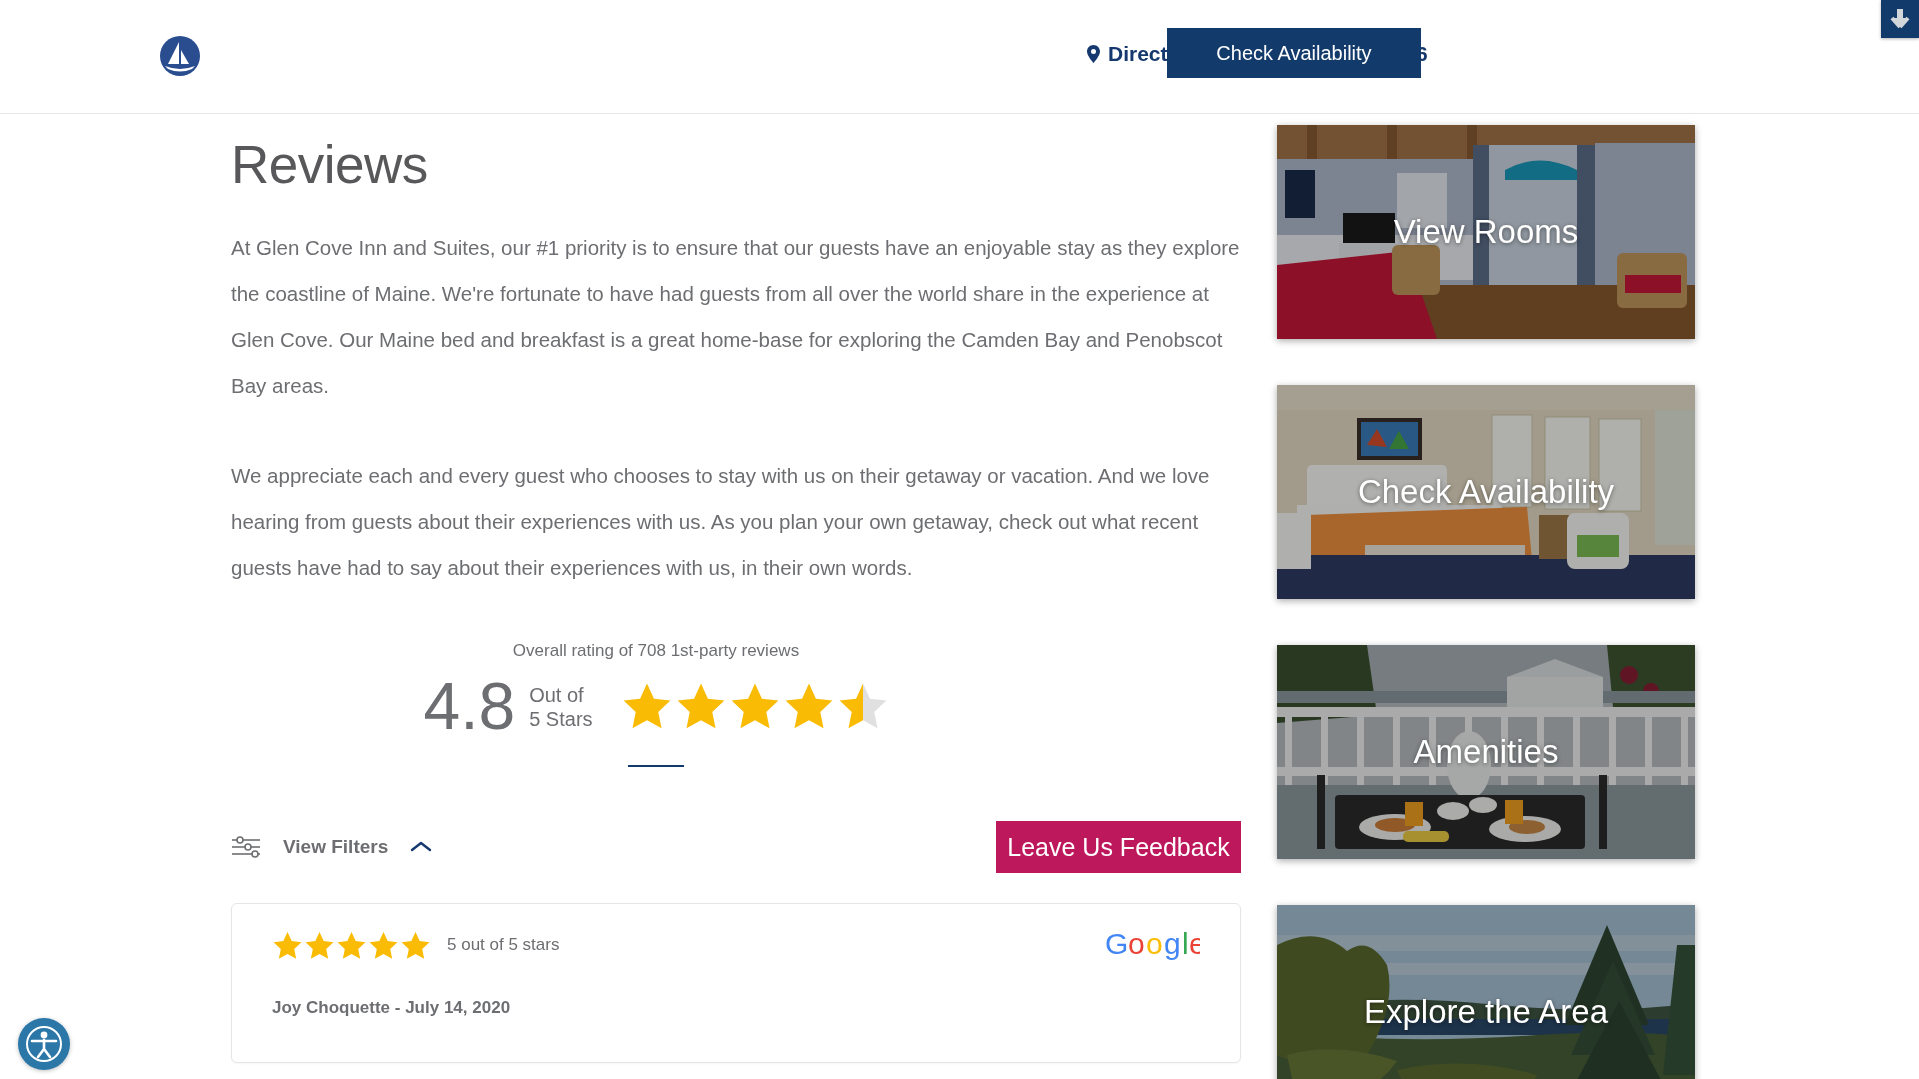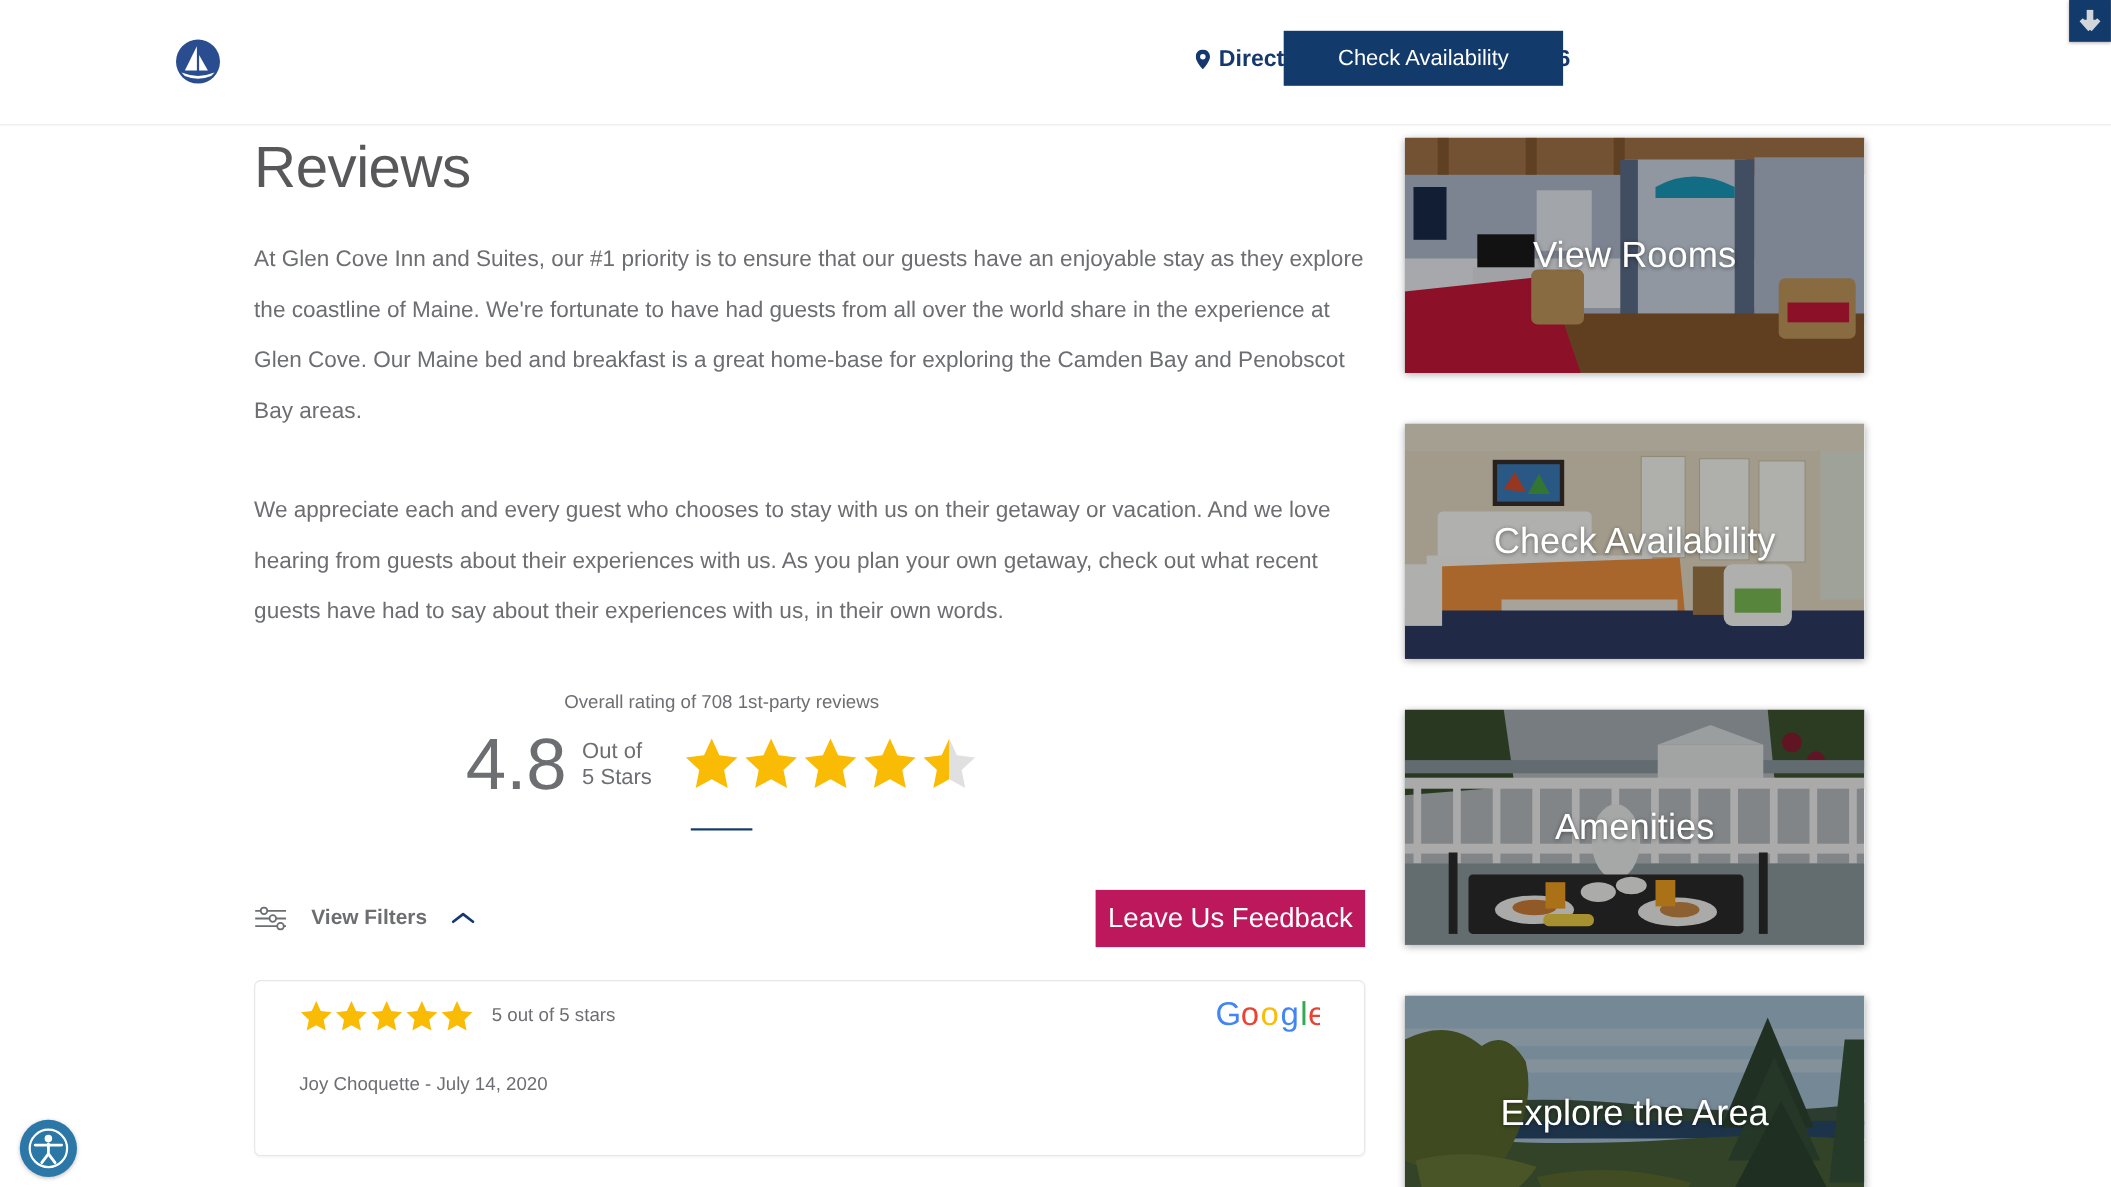--- a/index.html
+++ b/index.html
@@ -60,21 +60,21 @@
   
   .scroll-top {
     position: absolute; right: 0px; top: 0px;
     width: 38px; height: 38px; background: #123a6b;
     display: flex; align-items: center; justify-content: center;
     cursor: pointer; box-shadow: 0 1px 3px rgba(0,0,0,.3);
   }
 
   
   .main {
-    position: absolute; left: 231px; top: 102px; width: 1010px;
+    position: absolute; left: 231px; top: 114px; width: 1010px;
   }
   .page-title {
     font-size: 53px; color: #58585a; font-weight: normal;
     margin-top: 20px; letter-spacing: -0.5px;
   }
   .para {
     font-size: 20.5px; color: #6d6e71; line-height: 46px;
     margin-top: 30px; width: 1010px;
   }
   .para.second { margin-top: 44px; }
@@ -107,28 +107,28 @@
   .btn-feedback {
     width: 245px; height: 52px; background: #be185d; color: #fff;
     border: none; font-size: 25px; cursor: pointer;
     display: flex; align-items: center; justify-content: center;
   }
 
   
   .review-card {
     margin-top: 28px; width: 1010px; min-height: 160px;
     border: 1px solid #e6e6e6; border-radius: 6px;
-    background: #fff; padding: 14px 40px 20px 40px;
+    background: #fff; padding: 24px 40px 20px 40px;
     box-shadow: 0 1px 2px rgba(0,0,0,.04);
   }
   .review-head { display: flex; align-items: center; justify-content: space-between; }
   .review-stars-wrap { display: flex; align-items: center; gap: 16px; }
   .stars-sm { display: flex; gap: 1px; }
   .review-stars-label { font-size: 17px; color: #6d6e71; }
-  .review-author { font-size: 17px; color: #6d6e71; font-weight: normal; margin-top: 36px; }
+  .review-author { font-size: 17px; color: #6d6e71; font-weight: bold; margin-top: 36px; }
   .google-logo { font-size: 0; line-height: 0; }
 
   
   .sidebar { position: absolute; left: 1277px; top: 125px; width: 418px; }
   .promo-card {
     position: relative; width: 418px; height: 214px;
     margin-bottom: 46px; overflow: hidden;
     box-shadow: 0 2px 7px rgba(0,0,0,.33);
     cursor: pointer;
   }

